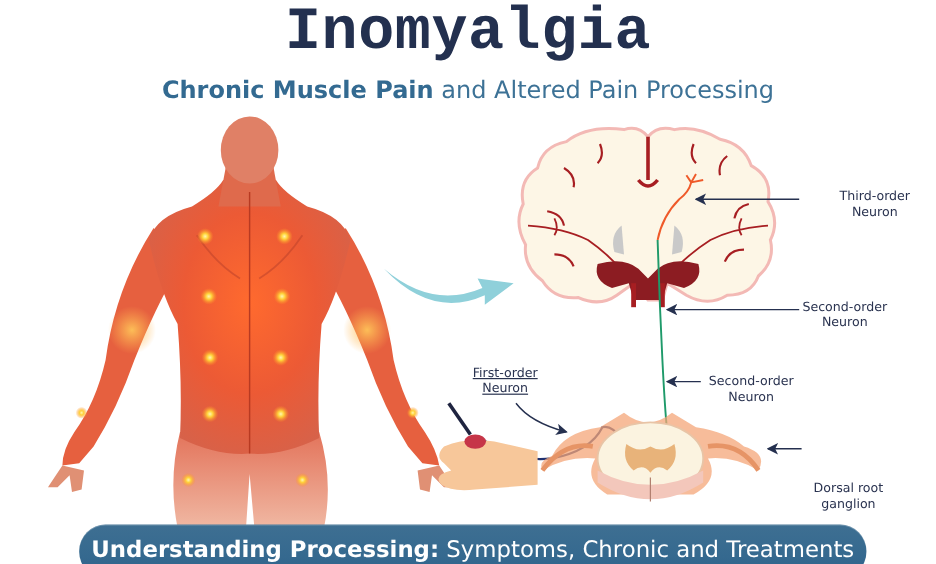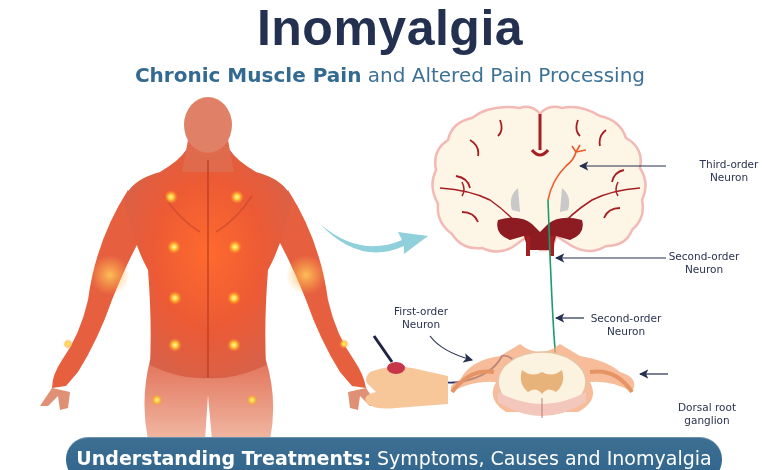--- a/index.html
+++ b/index.html
@@ -1,20 +1,20 @@
 <!DOCTYPE html>
 <html><head>
 <meta charset="utf-8">
 <style>
   * { box-sizing: border-box; margin: 0; padding: 0; }
   html, body { width: 780px; height: 470px; overflow: hidden; background: #ffffff; }
   body { position: relative; font-family: "DejaVu Sans", sans-serif; }
   .title {
     position: absolute; left: 0; top: 0; width: 780px; text-align: center;
-    font-family: Liberation Sans, sans-serif; font-weight: 700;
+    font-family: Liberation Mono, monospace; font-weight: 700;
     font-size: 50px; line-height: 56px; color: #23304f; letter-spacing: 0.5px;
   }
   .subtitle {
     position: absolute; left: 0; top: 62px; width: 780px; text-align: center;
     font-family: "DejaVu Sans", sans-serif; font-size: 20px; line-height: 26px; color: #3b6f93;
   }
   .subtitle .strong { font-weight: 700; color: #336a91; }
   .subtitle .rest { font-weight: 400; color: #3d7296; }
   svg.art { position: absolute; left: 0; top: 0; }
   .label {
@@ -159,23 +159,23 @@
   <div>Neuron</div>
 </div>
 <div class="label" style="left:662px; top:250px; width:84px;">
   <div>Second-order</div>
   <div>Neuron</div>
 </div>
 <div class="label" style="left:584px; top:312px; width:84px;">
   <div>Second-order</div>
   <div>Neuron</div>
 </div>
-<div class="label" style="left:384px; top:305px; width:74px;">
+<div class="label" style="left:384px; top:305px; width:74px;text-decoration:underline;">
   <div>First-order</div>
   <div>Neuron</div>
 </div>
 <div class="label" style="left:672px; top:365px; width:70px;margin-top:36px;">
   <div>Dorsal root</div>
   <div>ganglion</div>
 </div>
 
 <div class="banner"></div>
-<div class="banner-text"><span class="b">Understanding Treatments:</span><span> Symptoms, Causes and Inomyalgia</span></div>
+<div class="banner-text"><span class="b">Understanding Processing:</span><span> Symptoms, Chronic and Treatments</span></div>
 
 </body></html>

